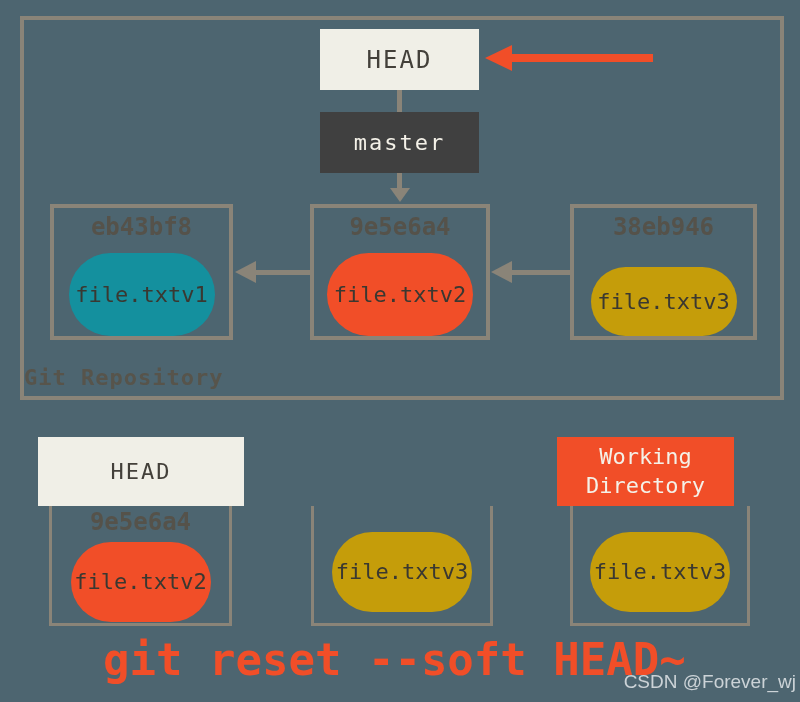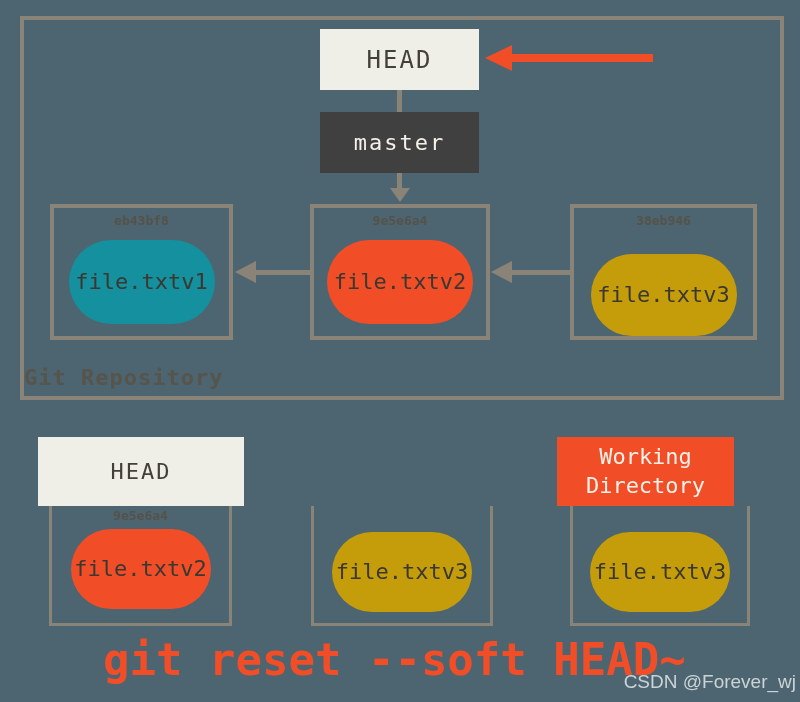--- a/index.html
+++ b/index.html
@@ -47,21 +47,21 @@
     border-top:11px solid transparent;border-bottom:11px solid transparent;border-right:21px solid var(--border);}
   .red-arrow-body{left:511px;top:54px;width:142px;height:8px;background:var(--orange);}
   .red-arrow-head{left:485px;top:45px;width:0;height:0;
     border-top:13px solid transparent;border-bottom:13px solid transparent;border-right:27px solid var(--orange);}
 
   
   .commit-box{border:4px solid var(--border);display:flex;flex-direction:column;align-items:center;}
   .commit-1{left:50px;top:204px;width:183px;height:136px;}
   .commit-2{left:310px;top:204px;width:180px;height:136px;}
   .commit-3{left:570px;top:204px;width:187px;height:136px;gap:14px;}
-  .hash{margin-top:5px;font-size:13px;font-weight:bold;color:var(--hash_text);}
+  .hash{margin-top:5px;font-size:24px;font-weight:bold;color:var(--hash_text);}
   .blob{
     width:146px;height:84px;border-radius:42px;margin-top:12px;
     display:flex;flex-direction:row;align-items:center;justify-content:center;
     font-size:22px;line-height:1.18;color:var(--dark_text);
   }
 
   
   .area-header{height:69px;display:flex;align-items:center;justify-content:center;font-size:22px;z-index:2;}
   .head-area-header{left:38px;top:437px;width:206px;color:#43403a;letter-spacing:2px;}
   .index-area-header{left:298px;top:437px;width:205px;color:var(--white_text);letter-spacing:1px;}

